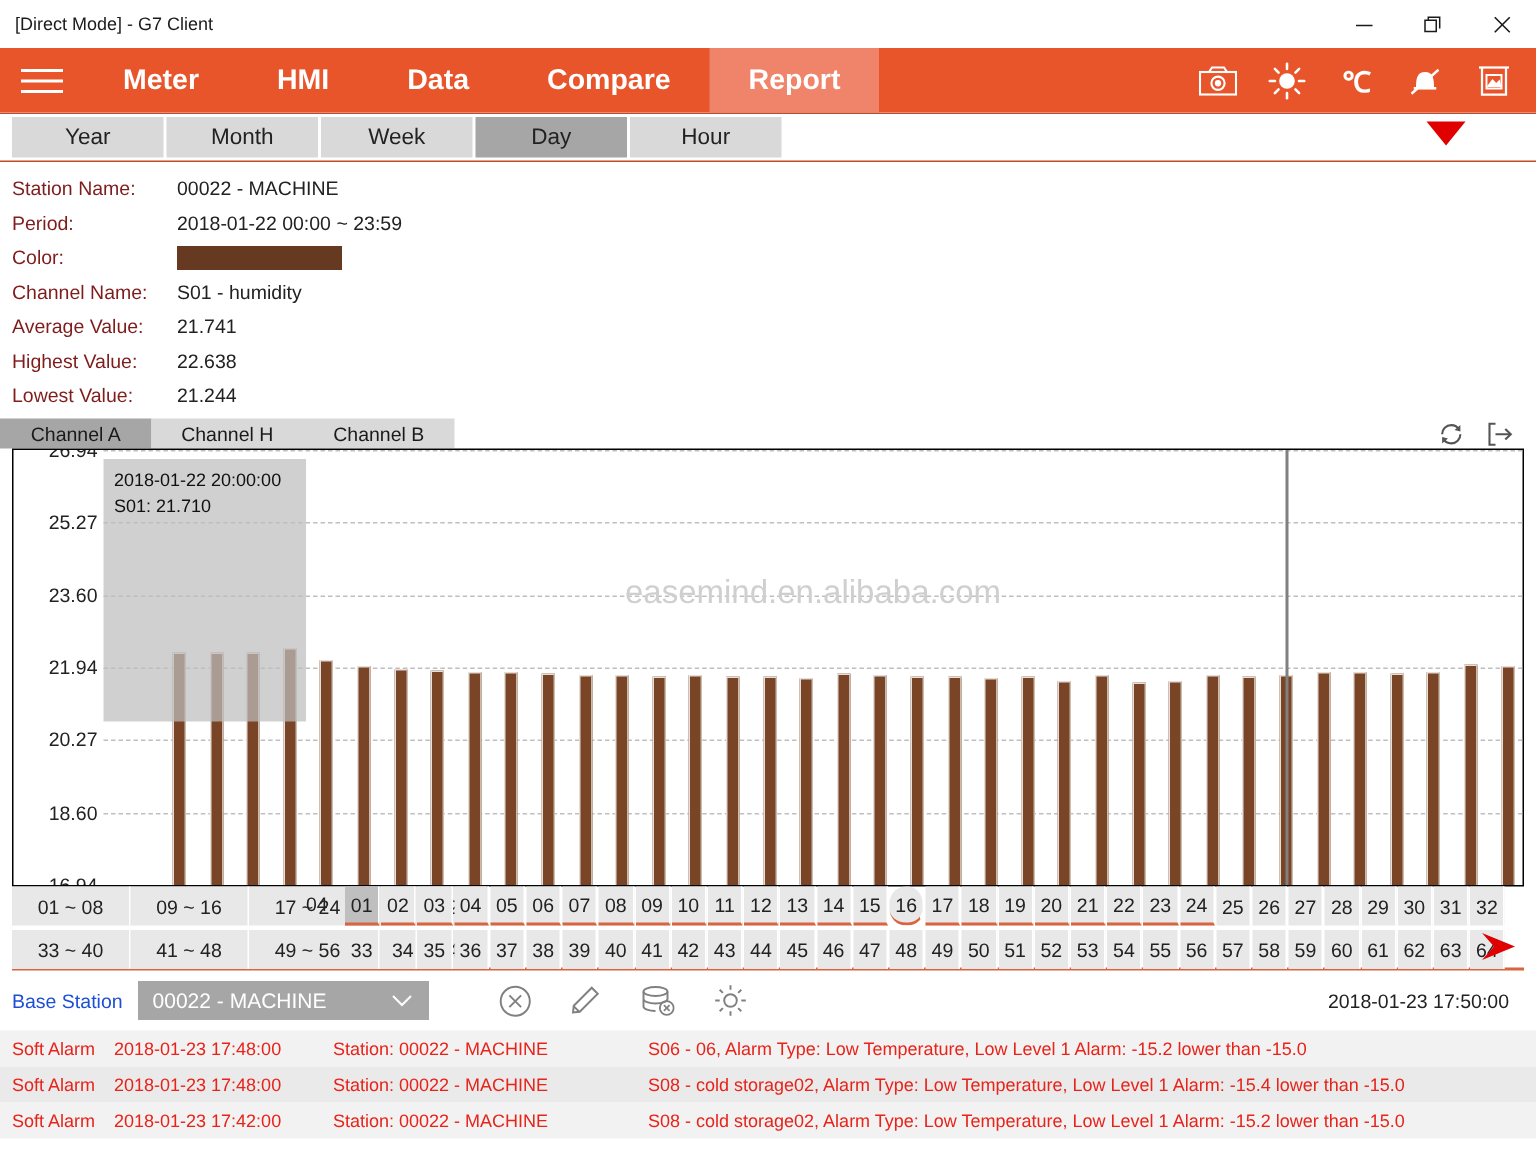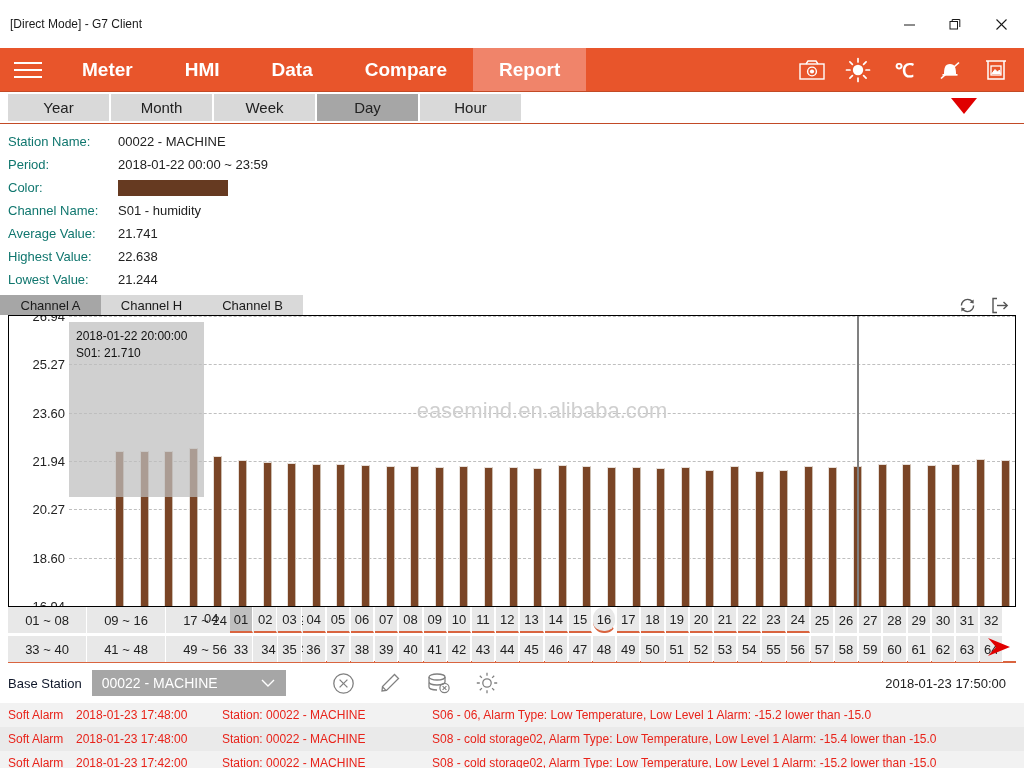--- a/index.html
+++ b/index.html
@@ -6,21 +6,21 @@
   html, body { margin:0; padding:0; }
   body {
     width:1024px; height:768px; overflow:hidden;
     font-family:"Liberation Sans", sans-serif;
     background:#ffffff; color:#222;
     -webkit-font-smoothing:antialiased;
   }
 
   
   #titlebar{
-    height:48px; display:flex; align-items:center;
+    height:32px; display:flex; align-items:center;
     background:#ffffff; border-bottom:0px solid #fff;
   }
   #title-text{ font-size:12px; padding-left:10px; color:#1a1a1a; }
   #winbtns{ margin-left:auto; display:flex; height:32px; }
   .winbtn{
     width:46px; height:32px; display:flex; align-items:center; justify-content:center;
     font-size:13px; color:#1a1a1a;
   }
   .winbtn svg{ display:block; }
 
@@ -58,21 +58,21 @@
   }
   .periodtab:first-child{ margin-left:8px; }
   .periodtab.active{ background:#a6a6a6; }
   #period-caret{
     margin-left:auto; margin-right:45px; align-self:center;
   }
 
   
   #info{ padding:6px 0 0 8px; }
   .inforow{ display:flex; align-items:center; height:23px; font-size:13px; }
-  .infolabel{ width:110px; color:#0f766e; }
+  .infolabel{ width:110px; color:#7f1d1d; }
   .infoval{ color:#222; }
   #color-swatch{ width:110px; height:16px; background:#663a21; }
 
   
   #chanstrip{
     display:flex; height:20px; margin-top:4px; background:#fff;
   }
   .chantab{
     display:flex; align-items:center; justify-content:center;
     font-size:13px; color:#1a1a1a; background:#d9d9d9; width:101px;
@@ -135,21 +135,21 @@
   }
   .chancell.sel{ background:#bfbfbf; }
   .chancell.underline{ border-bottom:2px solid #d9643f; }
   #red-arrow{ position:absolute; right:2px; top:28px; }
 
   
   #bottombar{
     height:40px; display:flex; align-items:center; padding:0 8px;
     background:#fff;
   }
-  #basestation-label{ font-size:13px; color:#0f172a; margin-right:10px; }
+  #basestation-label{ font-size:13px; color:#1d4ed8; margin-right:10px; }
   #station-select{
     width:194px; height:26px; background:#a6a6a6; color:#fff; font-size:14px;
     display:flex; align-items:center; padding:0 10px; position:relative;
   }
   #station-select .caret{ margin-left:auto; }
   #bottom-icons{ display:flex; align-items:center; gap:24px; margin-left:46px; color:#808080; }
   #bottom-icons svg{ display:block; }
   #bottom-time{ margin-left:auto; font-size:13px; color:#222; padding-right:10px;}
 
   

